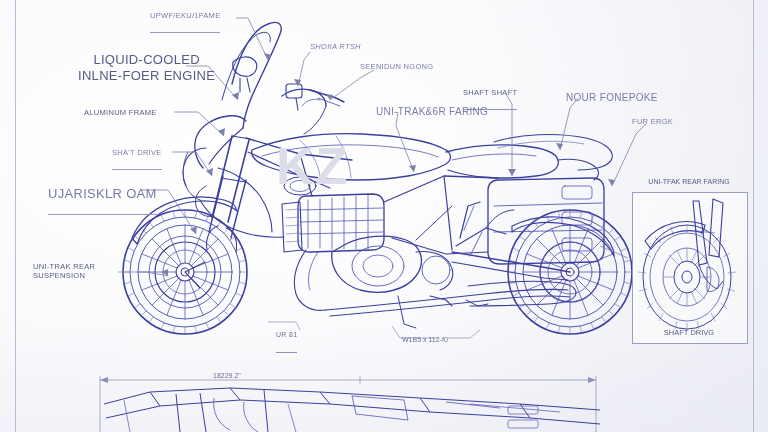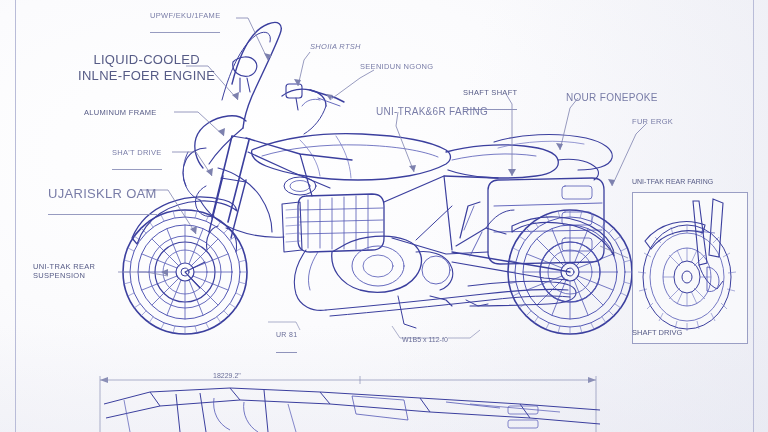--- a/index.html
+++ b/index.html
@@ -33,21 +33,21 @@
 
   .dimtext{
     position:absolute;color:#6b6f99;white-space:nowrap;
   }
 
   
   .inset{
     position:absolute;border:1px solid #9a9ec4;background:rgba(255,255,255,.55);
   }
   .inset-cap{
-    position:absolute;color:#565b86;white-space:nowrap;
+    position:absolute;color:#565b86;white-space:nowrap;text-align:center;
   }
   .watermark{
     position:absolute;color:#dcdde9;font-weight:700;
     letter-spacing:2px;user-select:none;
   }
 </style>
 </head>
 <body>
 
 <div id="page">
@@ -314,20 +314,21 @@
       <path d="M470,404 L560,412" stroke="#5358b5" stroke-width=".7"></path>
       <rect x="508" y="406" width="30" height="8" rx="2" stroke="#5358b5" stroke-width=".7"></rect>
       <rect x="508" y="420" width="30" height="8" rx="2" stroke="#5358b5" stroke-width=".7"></rect>
       <path d="M214,398 C212,412 218,424 230,430" stroke="#5358b5" stroke-width=".8"></path>
       <path d="M244,402 C242,414 248,426 258,432" stroke="#5358b5" stroke-width=".8"></path>
       <path d="M288,404 L296,432" stroke="#5358b5" stroke-width=".7"></path>
       <path d="M124,400 L130,432" stroke="#5358b5" stroke-width=".7"></path>
     </g>
   </svg>
 
+  <div class="watermark" style="left:276px;top:136px;font-size:52px;">KZ</div>
 
   <div class="inset" style="left:632px;top:192px;width:114px;height:150px;">
     <svg viewBox="0 0 114 150" style="width:114px;height:150px;">
       <g fill="none" stroke="#3b3f9e" stroke-width="1">
         <ellipse cx="54" cy="84" rx="44" ry="52"></ellipse>
         <ellipse cx="54" cy="84" rx="37" ry="44" stroke="#5358b5" stroke-width=".8"></ellipse>
         <ellipse cx="54" cy="84" rx="24" ry="29" stroke="#5358b5" stroke-width=".8"></ellipse>
         <ellipse cx="54" cy="84" rx="13" ry="16"></ellipse>
         <ellipse cx="54" cy="84" rx="5" ry="6"></ellipse>
         <g stroke="#6a6fc0" stroke-width=".6">

